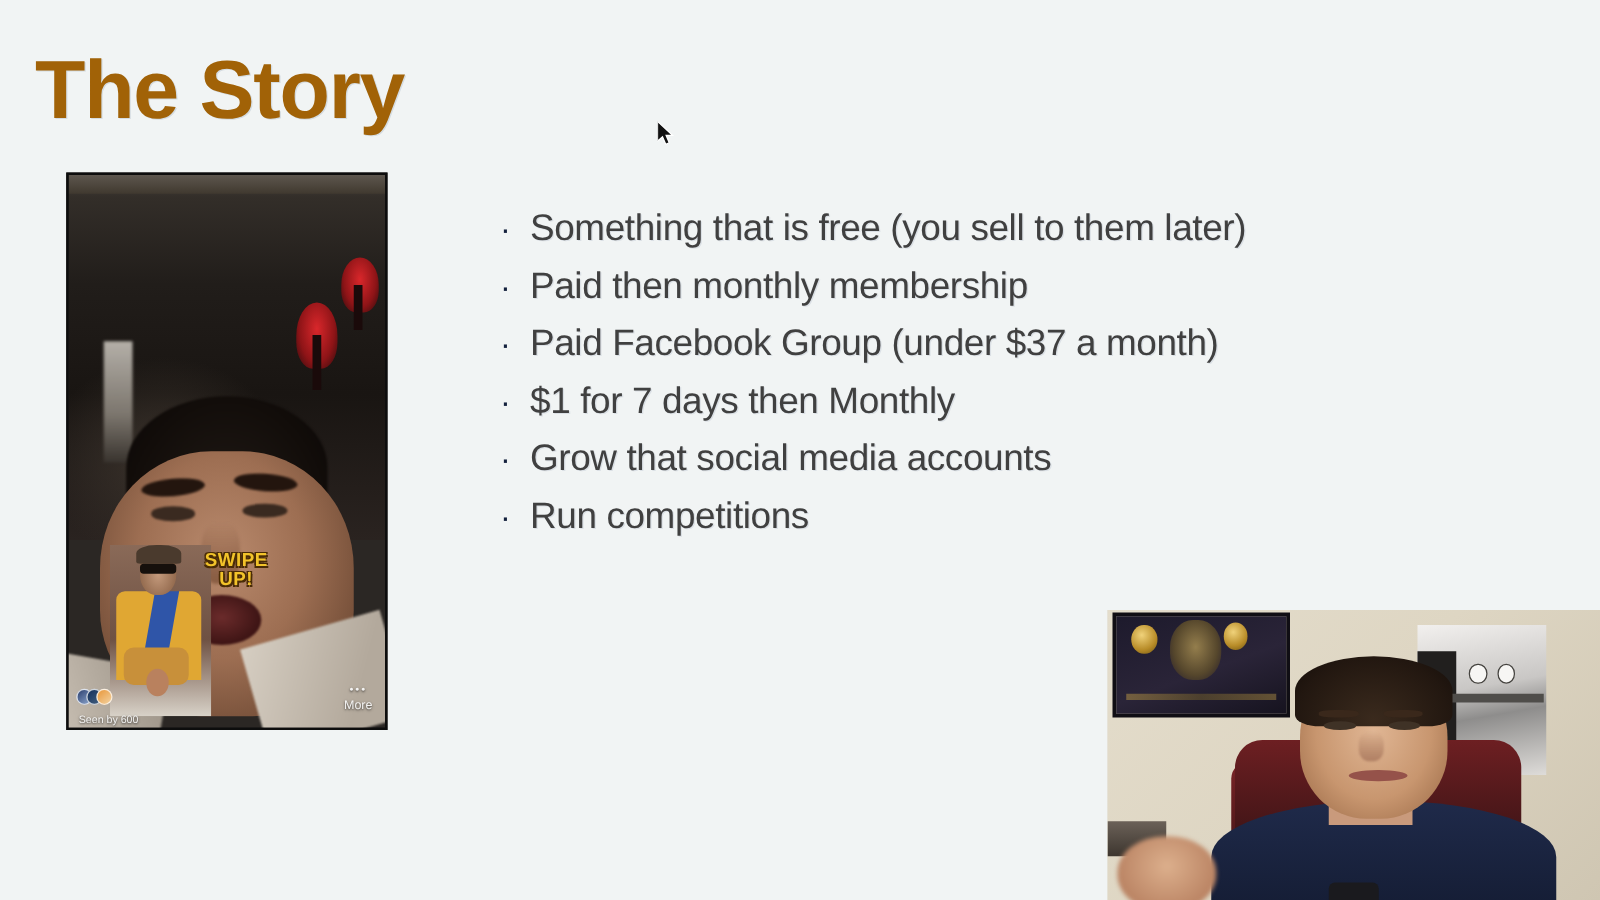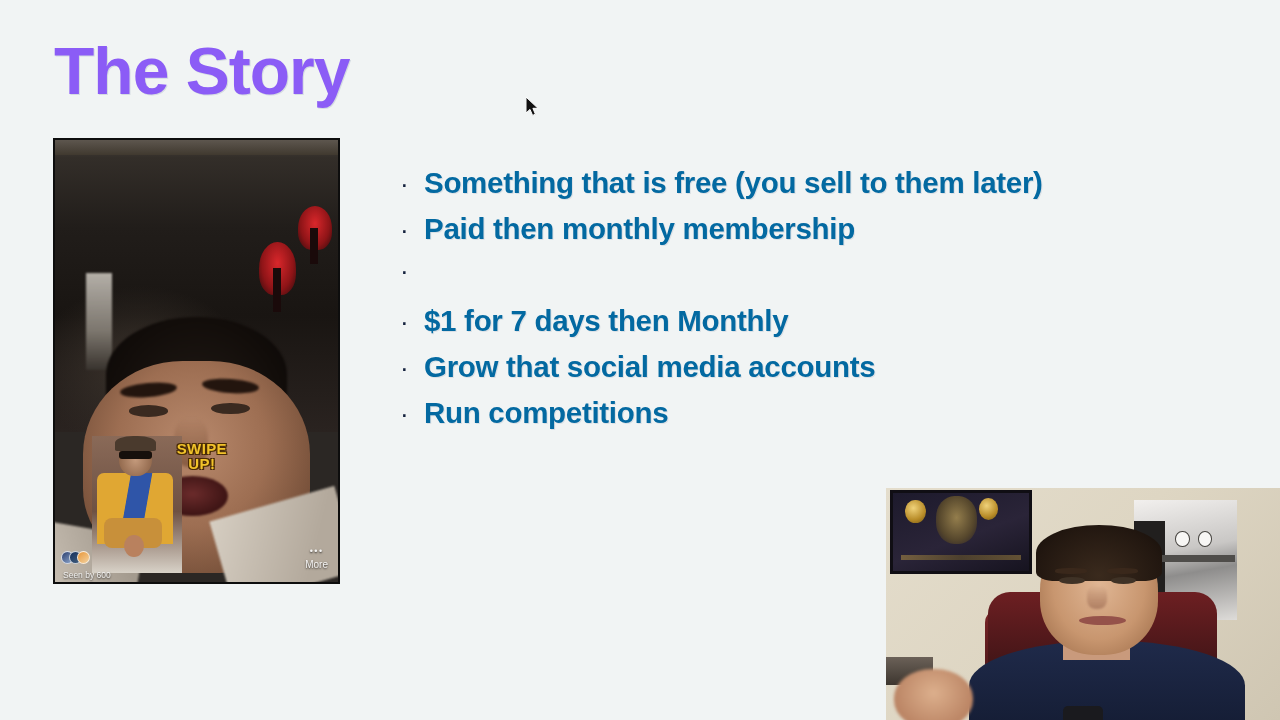--- a/index.html
+++ b/index.html
@@ -6,25 +6,25 @@
   html,body { width:1280px; height:720px; overflow:hidden; }
   body {
     background:#f1f4f4;
     font-family:"Liberation Sans", sans-serif;
     position:relative;
   }
 
   
   #slide-title {
     position:absolute;
-    left:54px; top:38px;
+    left:28px; top:38px;
     font-size:66px;
     font-weight:bold;
     letter-spacing:-1px;
-    color:#8b5cf6;
+    color:#a16207;
     text-shadow:1px 1px 0 rgba(160,175,190,.35);
     line-height:1;
   }
 
   
   #bullet-list {
     position:absolute;
     left:400px; top:166px;
     width:720px;
   }
@@ -34,33 +34,33 @@
     height:46px;
   }
   .bullet-dot {
     width:24px;
     flex:0 0 24px;
     color:#14213d;
     font-size:26px;
     line-height:1;
   }
   .bullet-text {
-    color:#0369a1;
+    color:#404040;
     font-size:29.5px;
-    font-weight:bold;
+    font-weight:normal;
     letter-spacing:-0.3px;
     white-space:nowrap;
     text-shadow:1px 1px 0 rgba(170,180,195,.30);
   }
 
   
   #phone-shot {
     position:absolute;
     left:53px; top:138px;
-    width:287px; height:446px;
+    width:257px; height:446px;
     border:2px solid #0d0d0d;
     overflow:hidden;
     background:#2b2724;
   }
   
   .ph-room {
     position:absolute; left:0; top:0; width:100%; height:66%;
     background:
       radial-gradient(ellipse 55% 40% at 30% 78%, #3b332c 0%, rgba(59,51,44,0) 70%),
       linear-gradient(180deg,#4a443e 0%,#332e29 6%,#211d1a 30%,#191512 60%,#2a2320 100%);
@@ -339,20 +339,21 @@
     <span class="bullet-text">Something that is free (you sell to them later)</span>
   </div>
 
   <div class="bullet-row">
     <span class="bullet-dot">·</span>
     <span class="bullet-text">Paid then monthly membership</span>
   </div>
 
   <div class="bullet-row">
     <span class="bullet-dot">·</span>
+    <span class="bullet-text">Paid Facebook Group (under $37 a month)</span>
   </div>
 
   <div class="bullet-row">
     <span class="bullet-dot">·</span>
     <span class="bullet-text">$1 for 7 days then Monthly</span>
   </div>
 
   <div class="bullet-row">
     <span class="bullet-dot">·</span>
     <span class="bullet-text">Grow that social media accounts</span>

